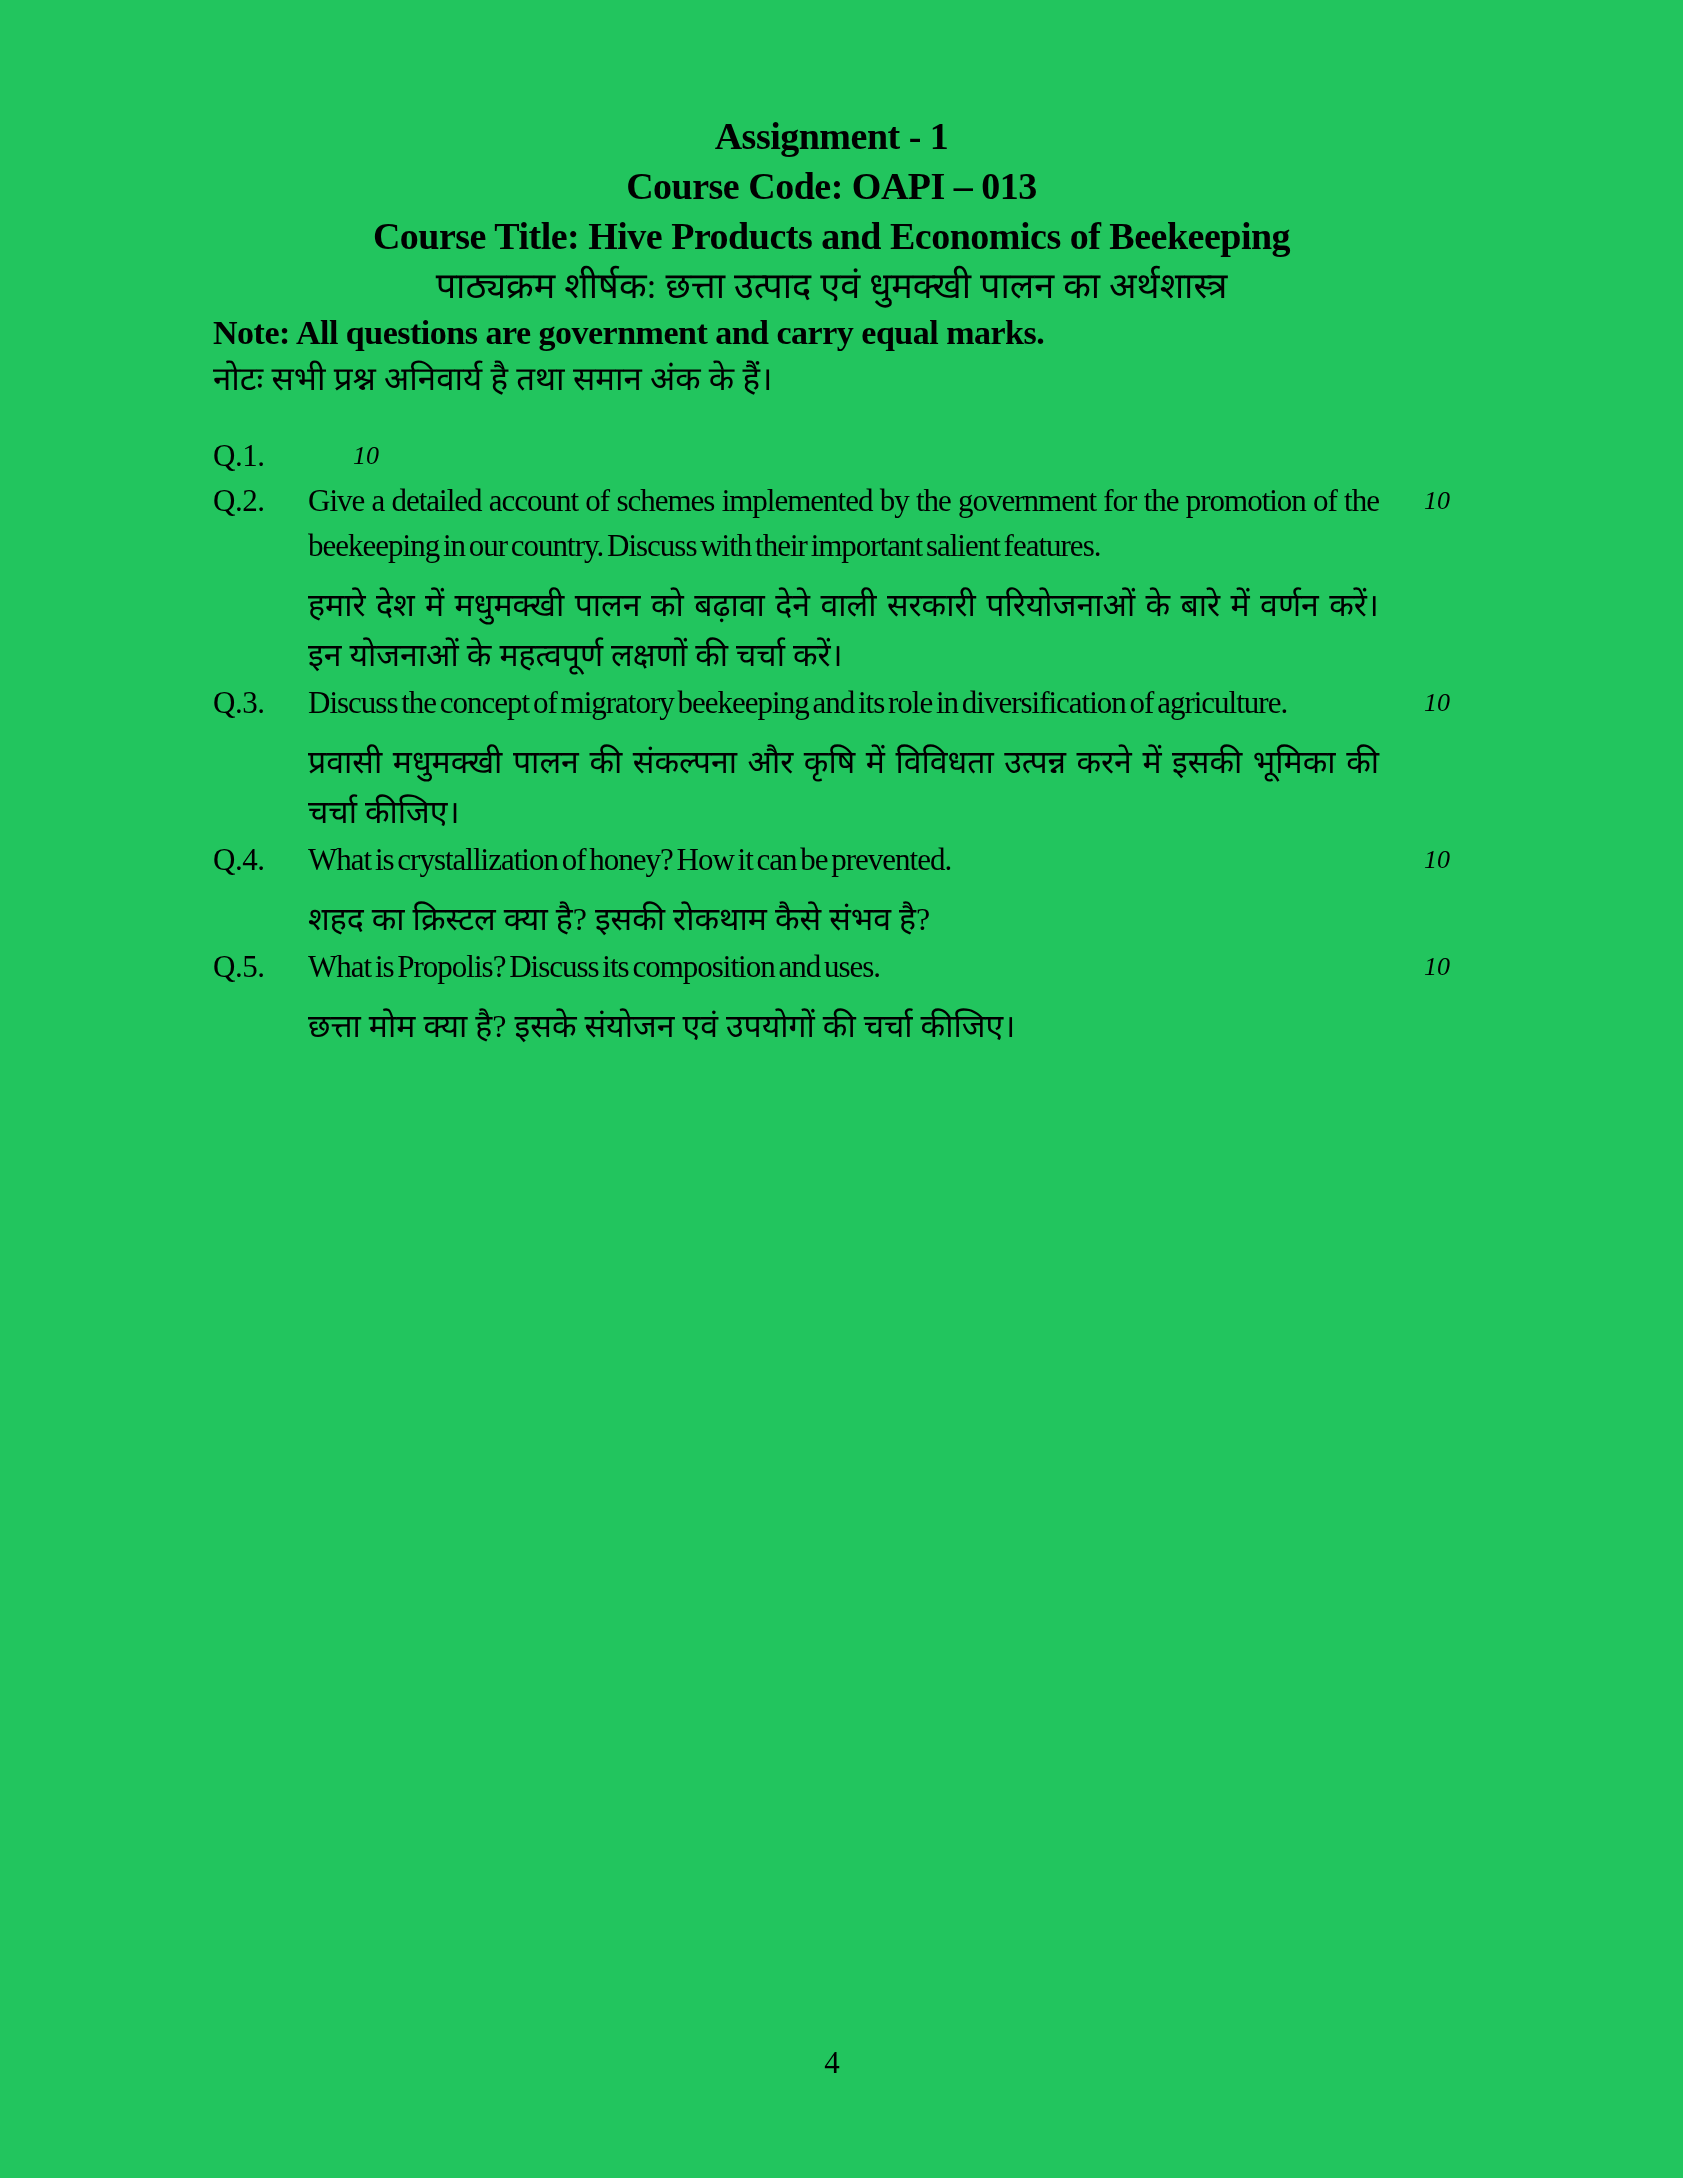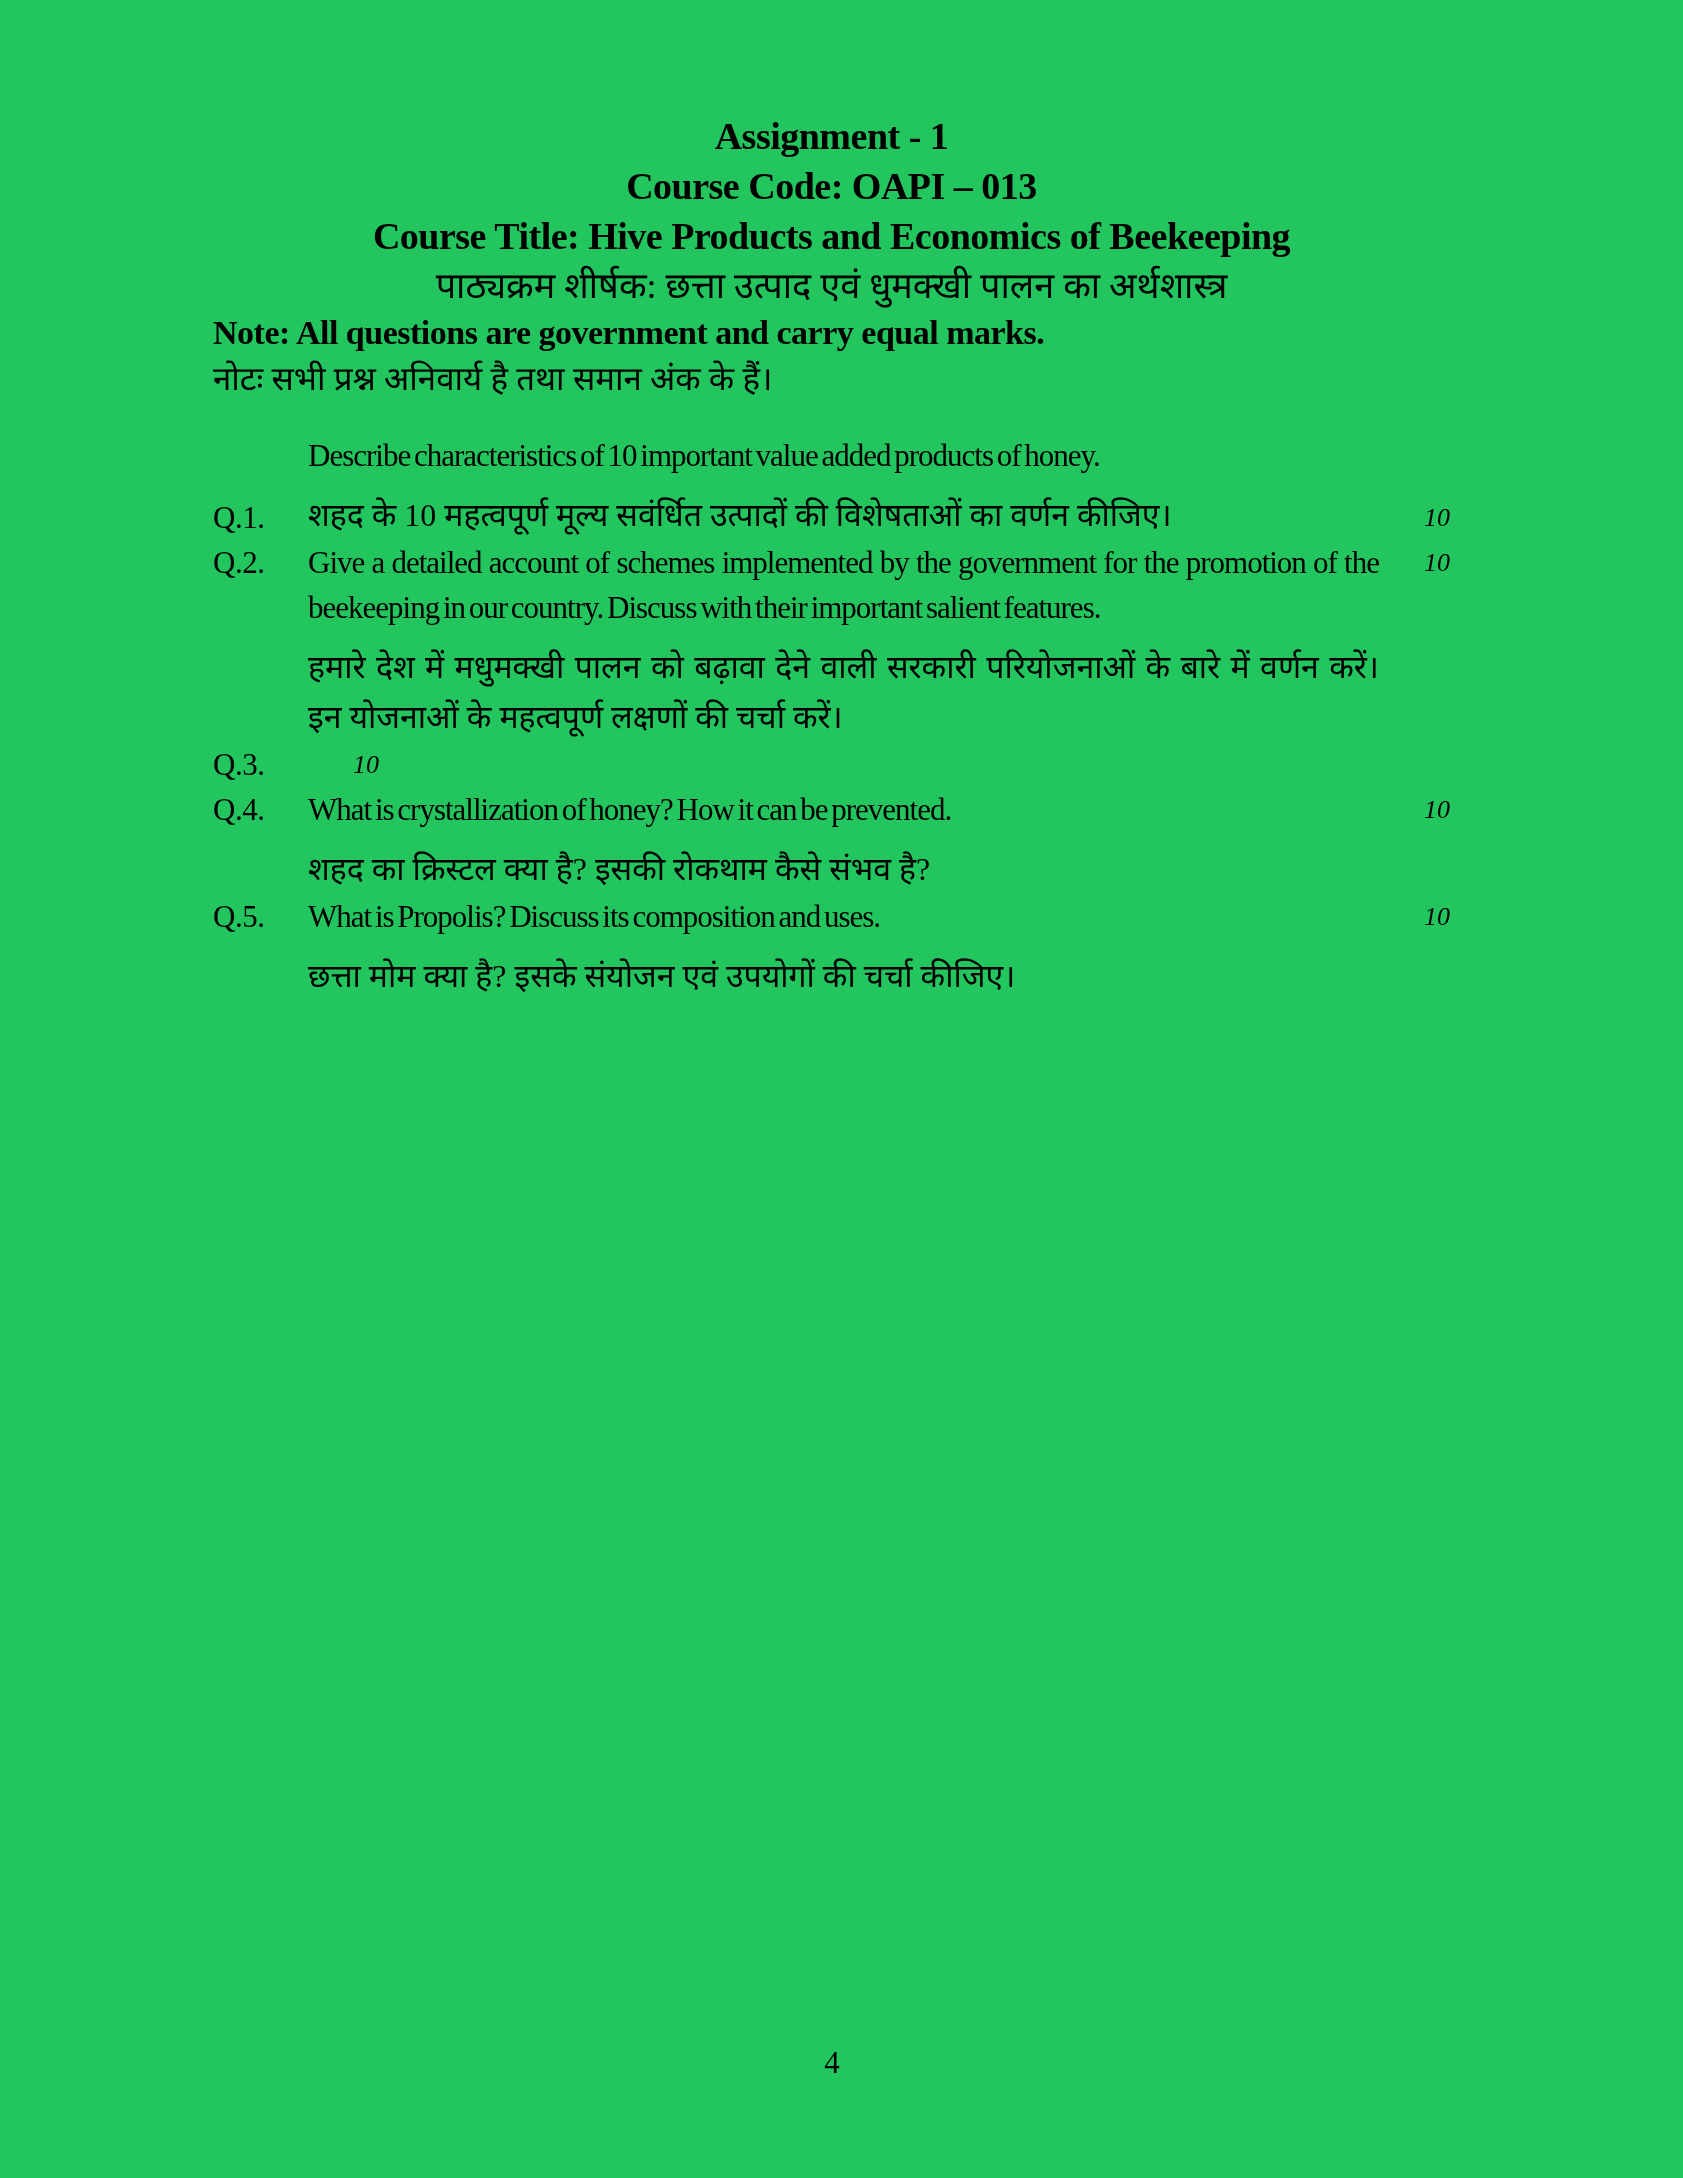--- a/index.html
+++ b/index.html
@@ -119,38 +119,38 @@
 
   <div class="note-block">
     <div class="note-en">Note: All questions are government and carry equal marks.</div>
     <div class="note-hi">नोटः सभी प्रश्न अनिवार्य है तथा समान अंक के हैं।</div>
   </div>
 
   <div class="questions">
 
     <div class="q-row first">
       <div class="q-num">Q.1.</div>
-      <div class="q-body">
-        <p class="q-en">Describe characteristics of 10 important value added products of honey.</p>
-        <p class="q-hi">शहद के 10 महत्वपूर्ण मूल्य सवंर्धित उत्पादों की विशेषताओं का वर्णन कीजिए।</p>
-      </div>
       <div class="q-marks">10</div>
     </div>
 
     <div class="q-row">
       <div class="q-num">Q.2.</div>
       <div class="q-body">
         <p class="q-en">Give a detailed account of schemes implemented by the government for the promotion of the beekeeping in our country. Discuss with their important salient features.</p>
         <p class="q-hi">हमारे देश में मधुमक्खी पालन को बढ़ावा देने वाली सरकारी परियोजनाओं के बारे में वर्णन करें। इन योजनाओं के महत्वपूर्ण लक्षणों की चर्चा करें।</p>
       </div>
       <div class="q-marks">10</div>
     </div>
 
     <div class="q-row">
       <div class="q-num">Q.3.</div>
+      <div class="q-body">
+        <p class="q-en">Discuss the concept of migratory beekeeping and its role in diversification of agriculture.</p>
+        <p class="q-hi">प्रवासी मधुमक्खी पालन की संकल्पना और कृषि में विविधता उत्पन्न करने में इसकी भूमिका की चर्चा कीजिए।</p>
+      </div>
       <div class="q-marks">10</div>
     </div>
 
     <div class="q-row">
       <div class="q-num">Q.4.</div>
       <div class="q-body">
         <p class="q-en">What is crystallization of honey? How it can be prevented.</p>
         <p class="q-hi">शहद का क्रिस्टल क्या है? इसकी रोकथाम कैसे संभव है?</p>
       </div>
       <div class="q-marks">10</div>

